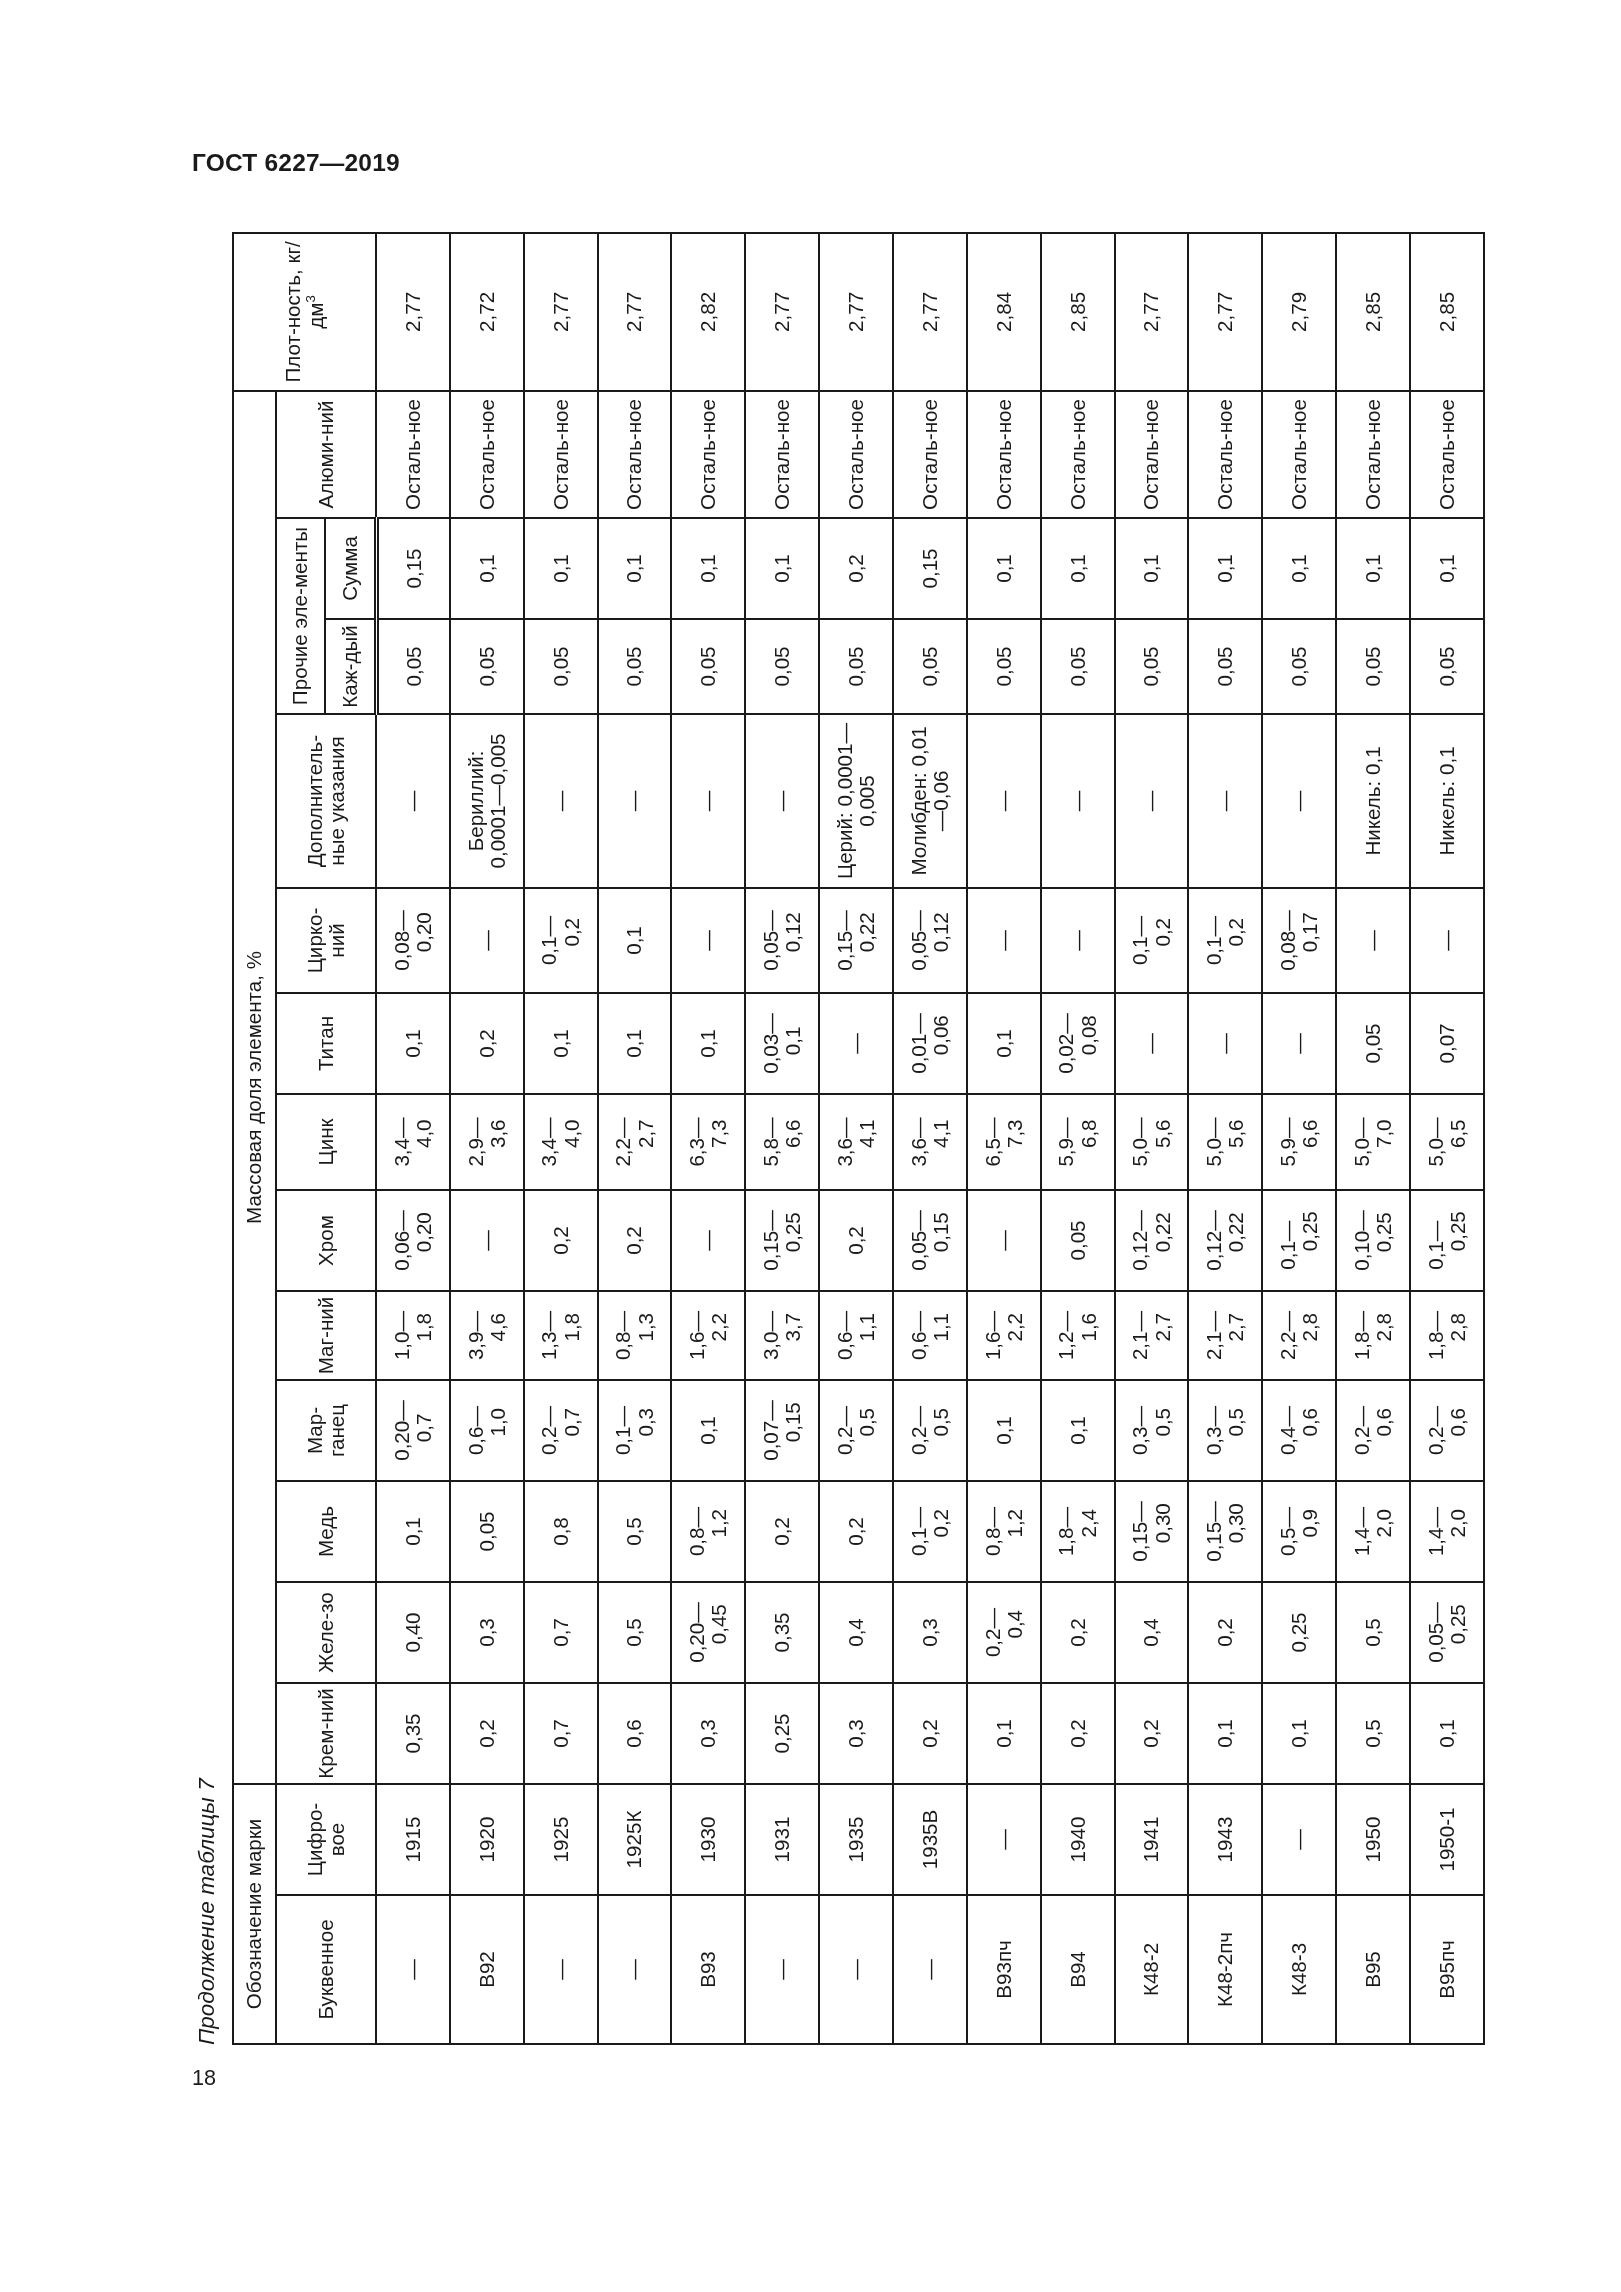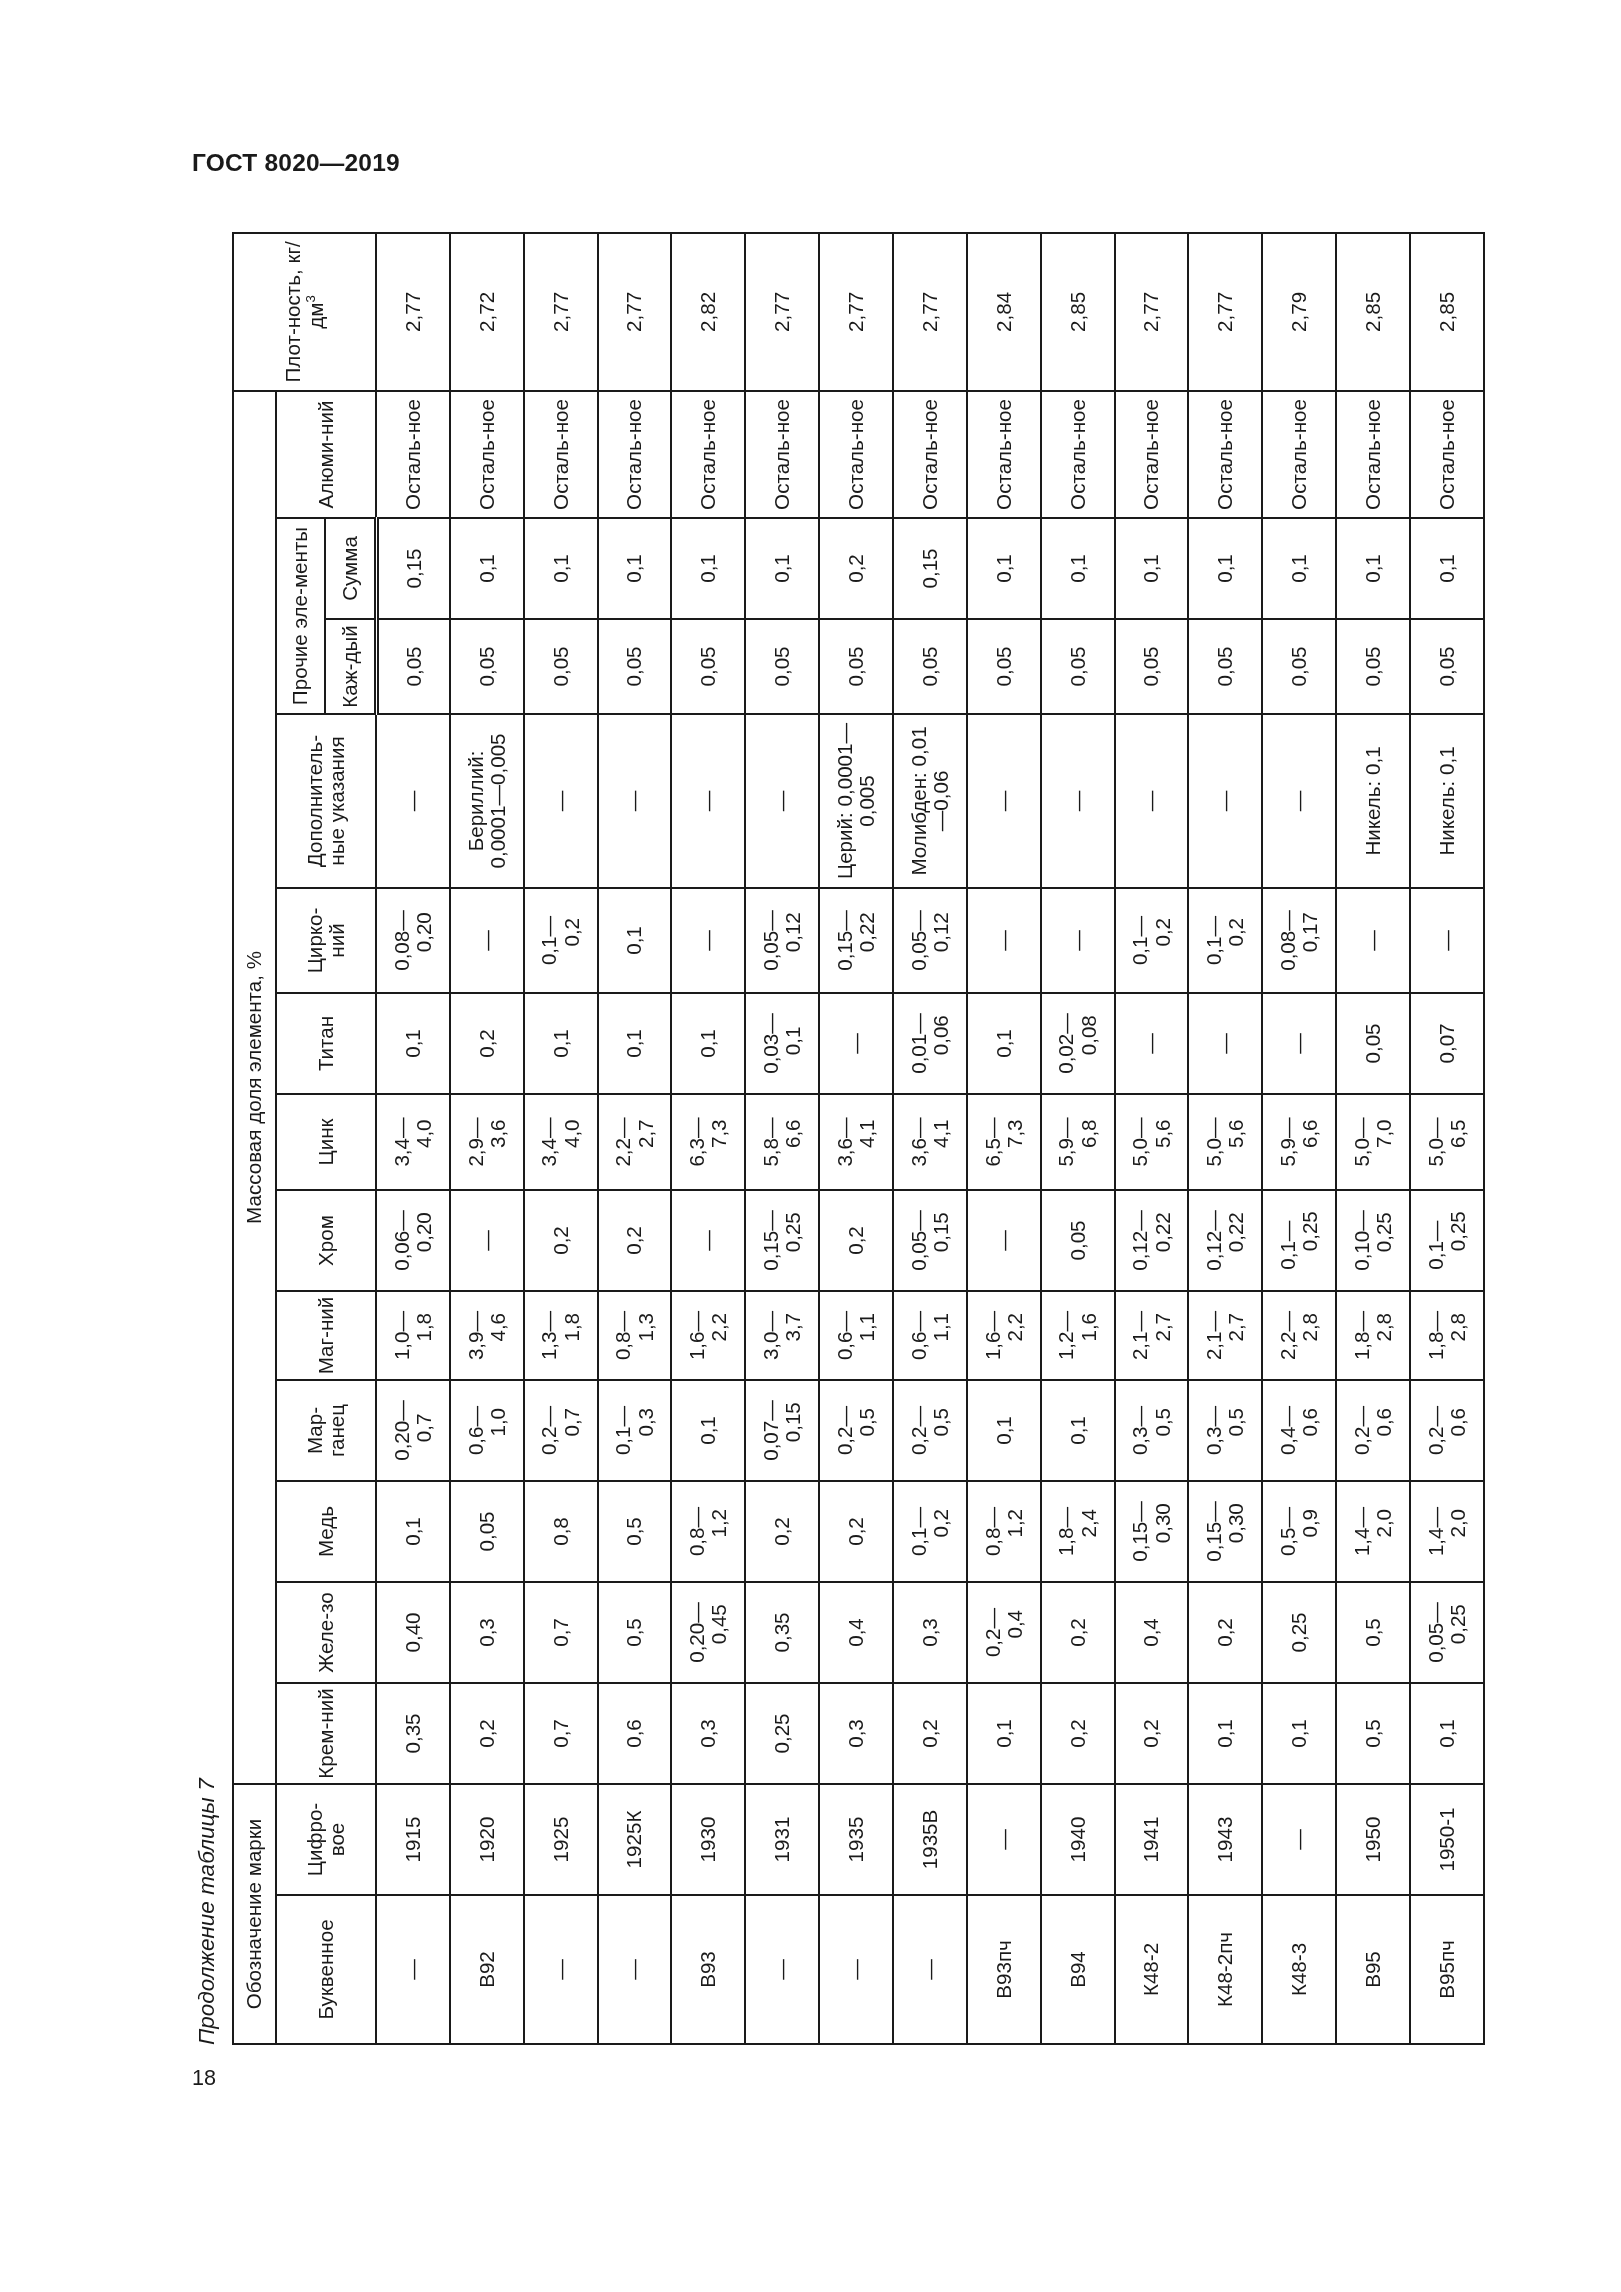--- a/index.html
+++ b/index.html
@@ -17,21 +17,21 @@
   table.t td, table.t th { border:2.5px solid #1a1a1a; text-align:center; vertical-align:middle;
          font-size:20.6px; font-weight:normal; line-height:1.08; padding:0 2.9px; overflow:hidden; }
   table.t thead tr:last-child th { border-bottom:5.9px double #1a1a1a; }
   .rng { display:inline-block; text-align:left; }
   .rng .b { display:block; padding-left:0.9em; }
   .sup { font-size:0.65em; vertical-align:super; }
 </style>
 </head>
 <body>
 
-<div class="doc-title">ГОСТ 8020—2019</div>
+<div class="doc-title">ГОСТ 6227—2019</div>
 <div class="caption">Продолжение таблицы 7</div>
 <div class="page-num">18</div>
 
 <div class="rot">
   <table class="t">
     <colgroup>
       <col style="width:149px">
         <col style="width:111px">
       <col style="width:101px">
         <col style="width:101px">

